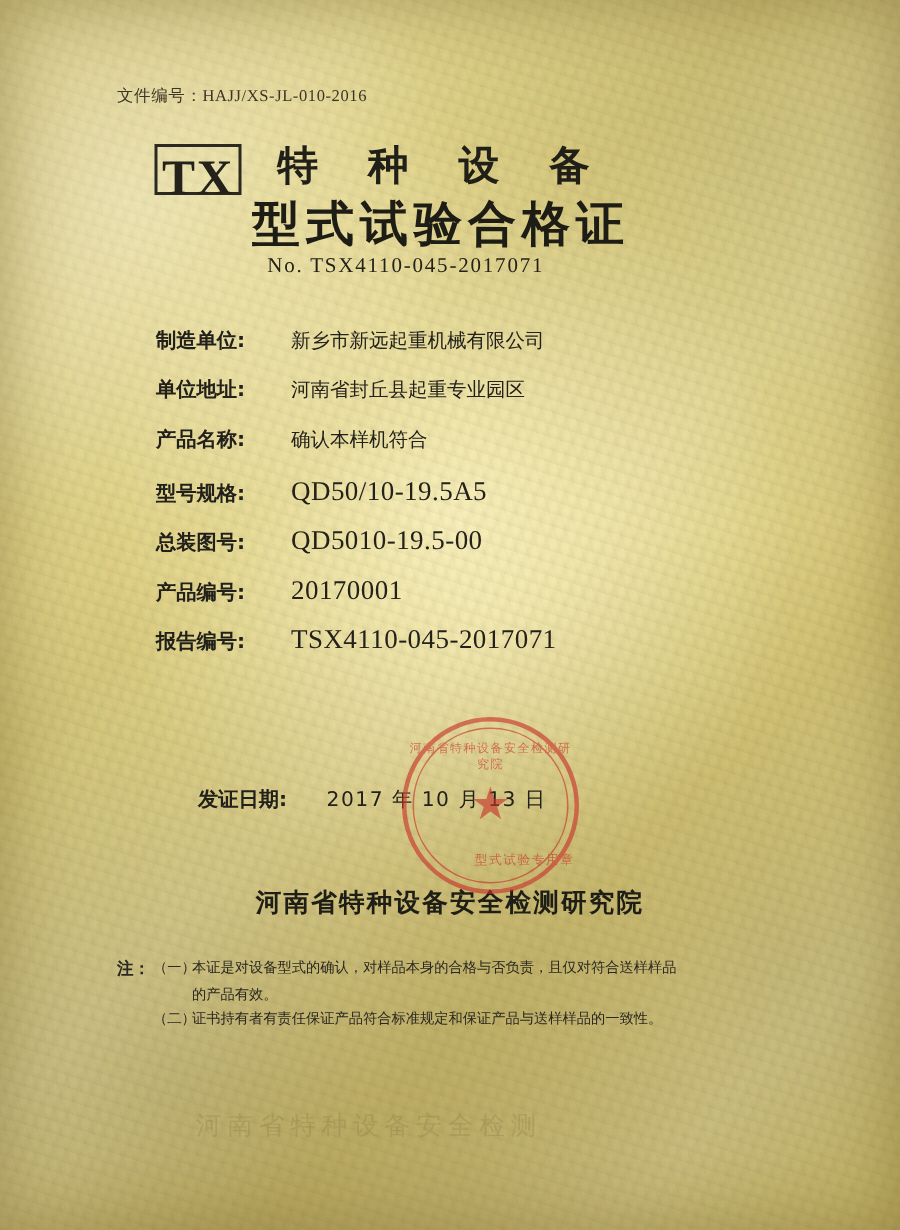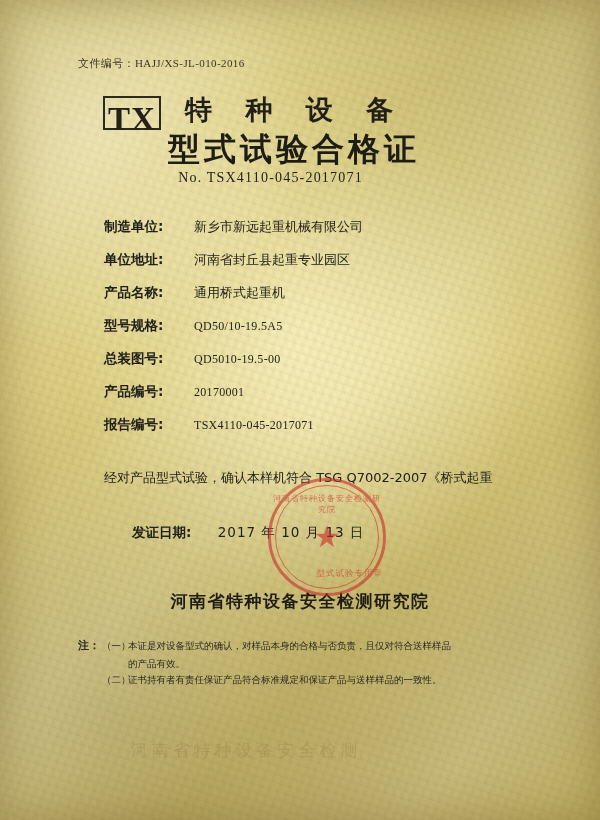--- a/index.html
+++ b/index.html
@@ -146,21 +146,21 @@
     letter-spacing: 0px;
   }
   .field-value {
     font-family: "DejaVu Sans", sans-serif;
     font-size: 13px;
     color: #23211a;
     padding-left: 6px;
   }
   .field-value.mono {
     font-family: "Liberation Serif", serif;
-    font-size: 12px;
+    font-size: 18px;
     letter-spacing: 0.3px;
   }
 
   
   .statement {
     position: absolute;
     top: 462px;
     left: 104px;
     width: 420px;
     font-family: "DejaVu Sans", sans-serif;
@@ -310,42 +310,41 @@
       <div class="field-row">
         <div class="field-label">制造单位:</div>
         <div class="field-value">新乡市新远起重机械有限公司</div>
       </div>
       <div class="field-row">
         <div class="field-label">单位地址:</div>
         <div class="field-value">河南省封丘县起重专业园区</div>
       </div>
       <div class="field-row">
         <div class="field-label">产品名称:</div>
-        <div class="field-value">通用桥式起重机</div>
+        <div class="field-value">确认本样机符合</div>
       </div>
       <div class="field-row">
         <div class="field-label">型号规格:</div>
         <div class="field-value mono">QD50/10-19.5A5</div>
       </div>
       <div class="field-row">
         <div class="field-label">总装图号:</div>
         <div class="field-value mono">QD5010-19.5-00</div>
       </div>
       <div class="field-row">
         <div class="field-label">产品编号:</div>
         <div class="field-value mono">20170001</div>
       </div>
       <div class="field-row">
         <div class="field-label">报告编号:</div>
         <div class="field-value mono">TSX4110-045-2017071</div>
       </div>
     </div>
 
     <div class="statement">
-      <div>经对产品型式试验，确认本样机符合 TSG Q7002-2007《桥式起重</div>
     </div>
 
     <div class="issue-row">
       <span class="lbl">发证日期:</span>
       <span class="dt">2017 年 10 月 13 日</span>
     </div>
 
     <div class="stamp">
       <div class="stamp-inner"></div>
       <div class="stamp-text-top">河南省特种设备安全检测研究院</div>

